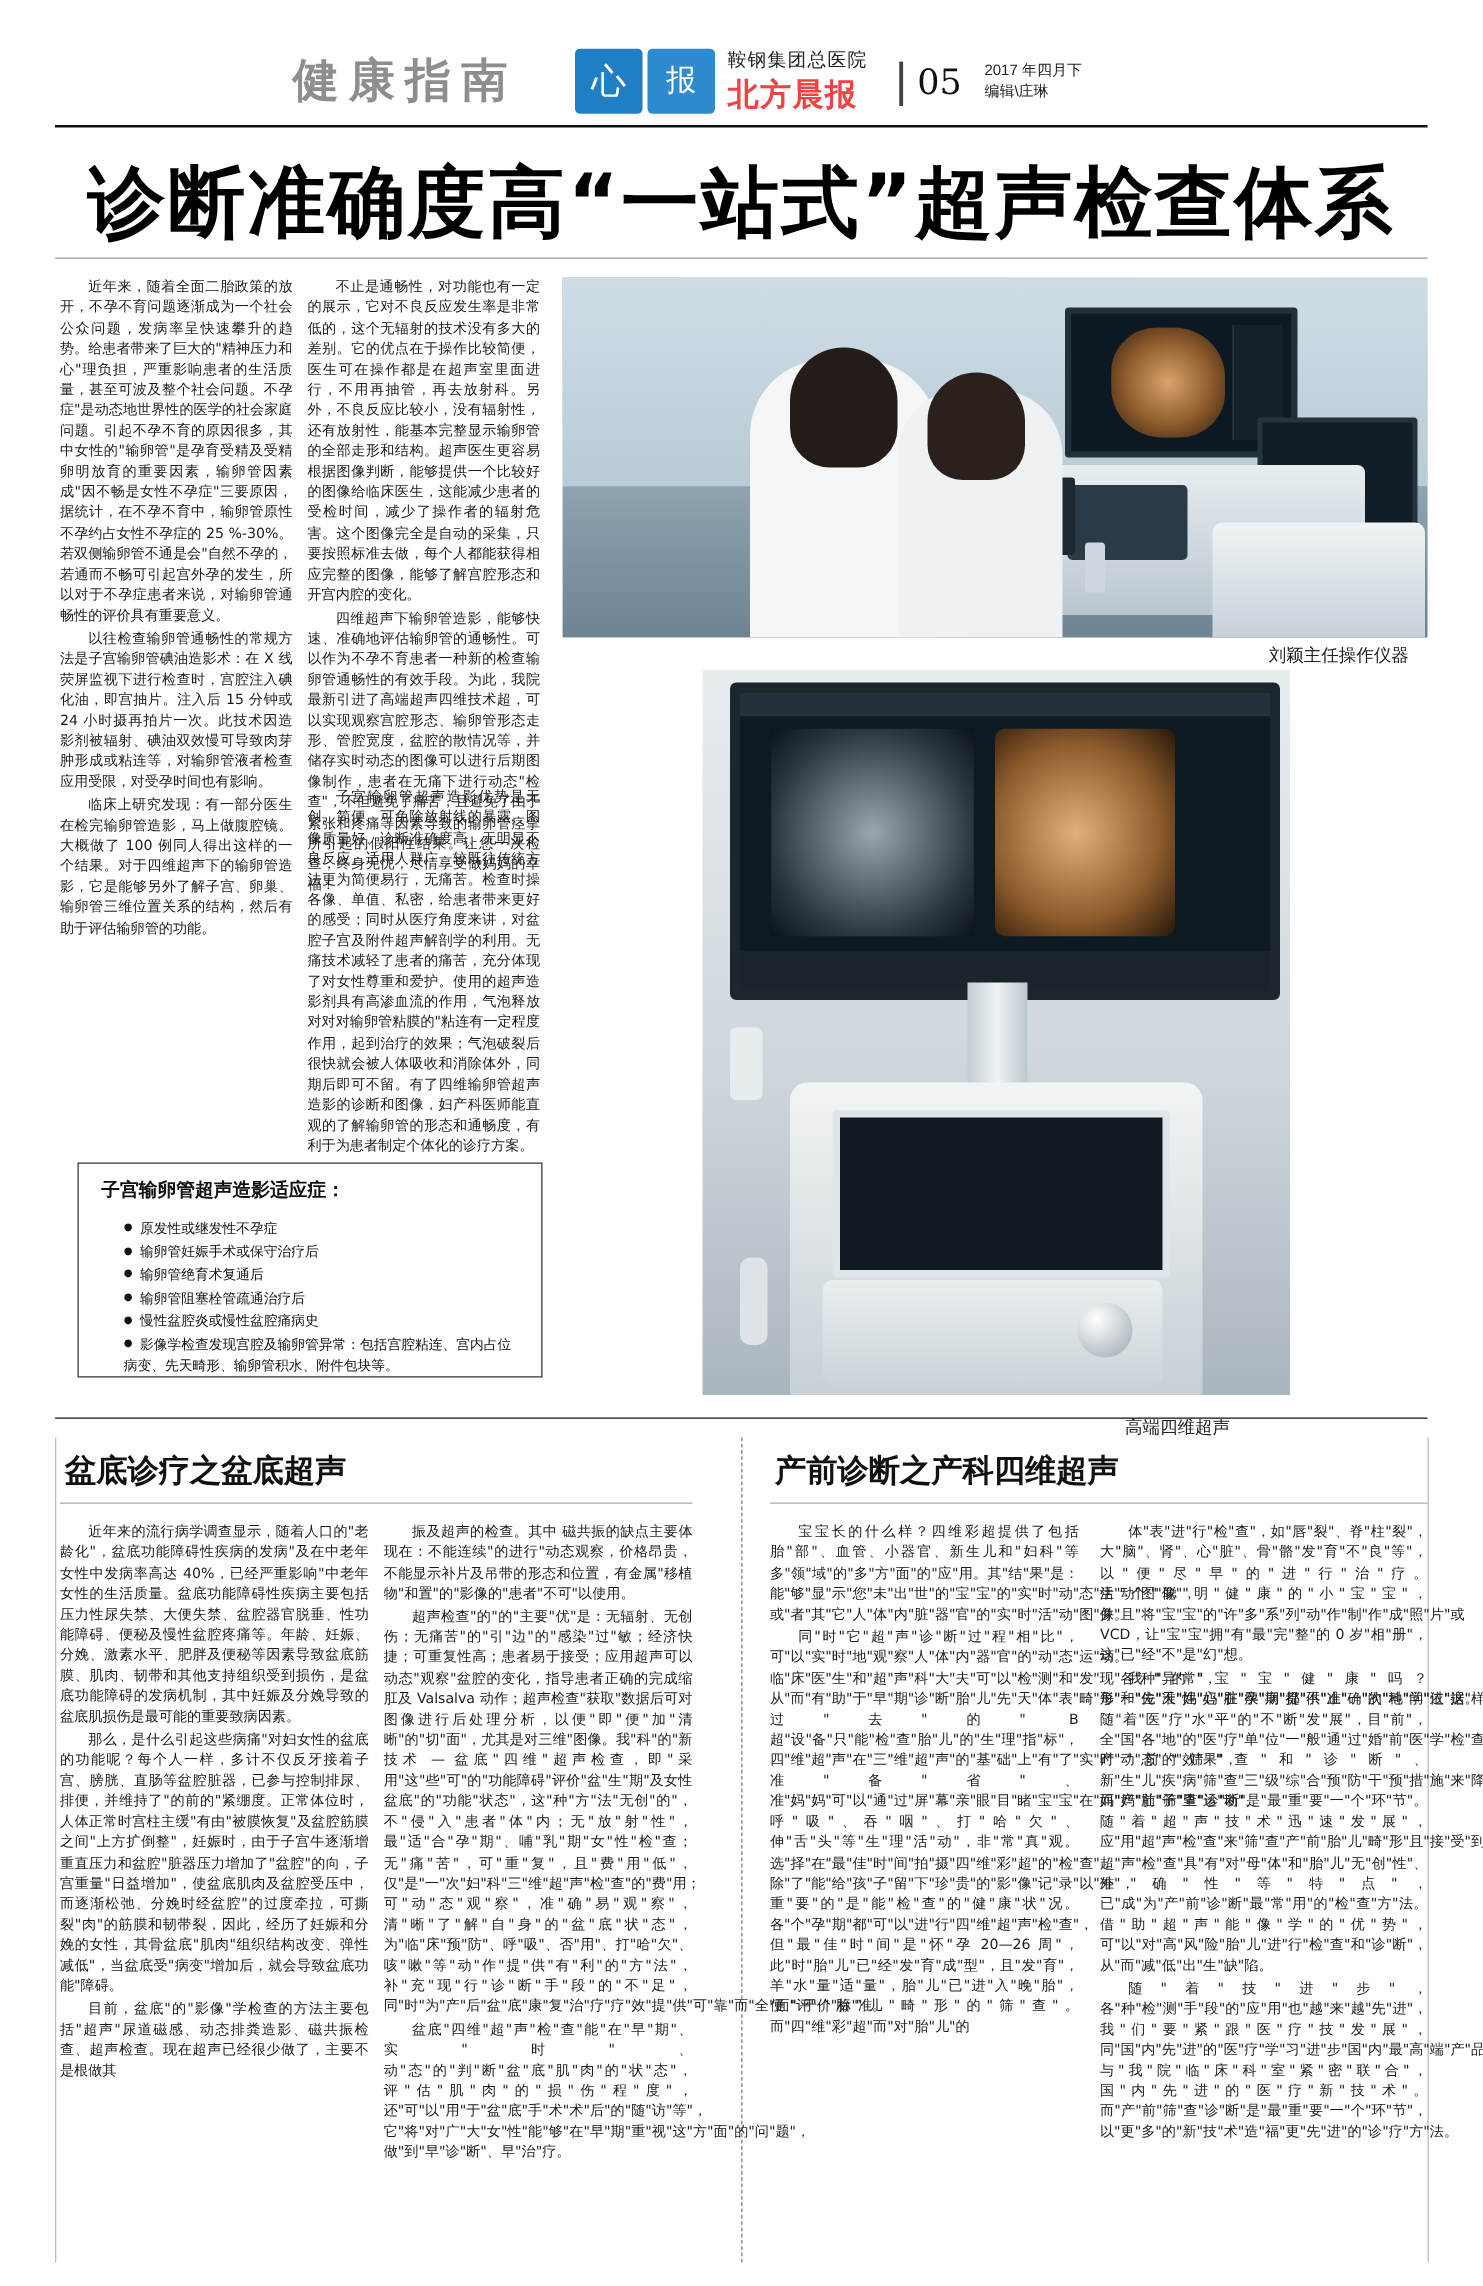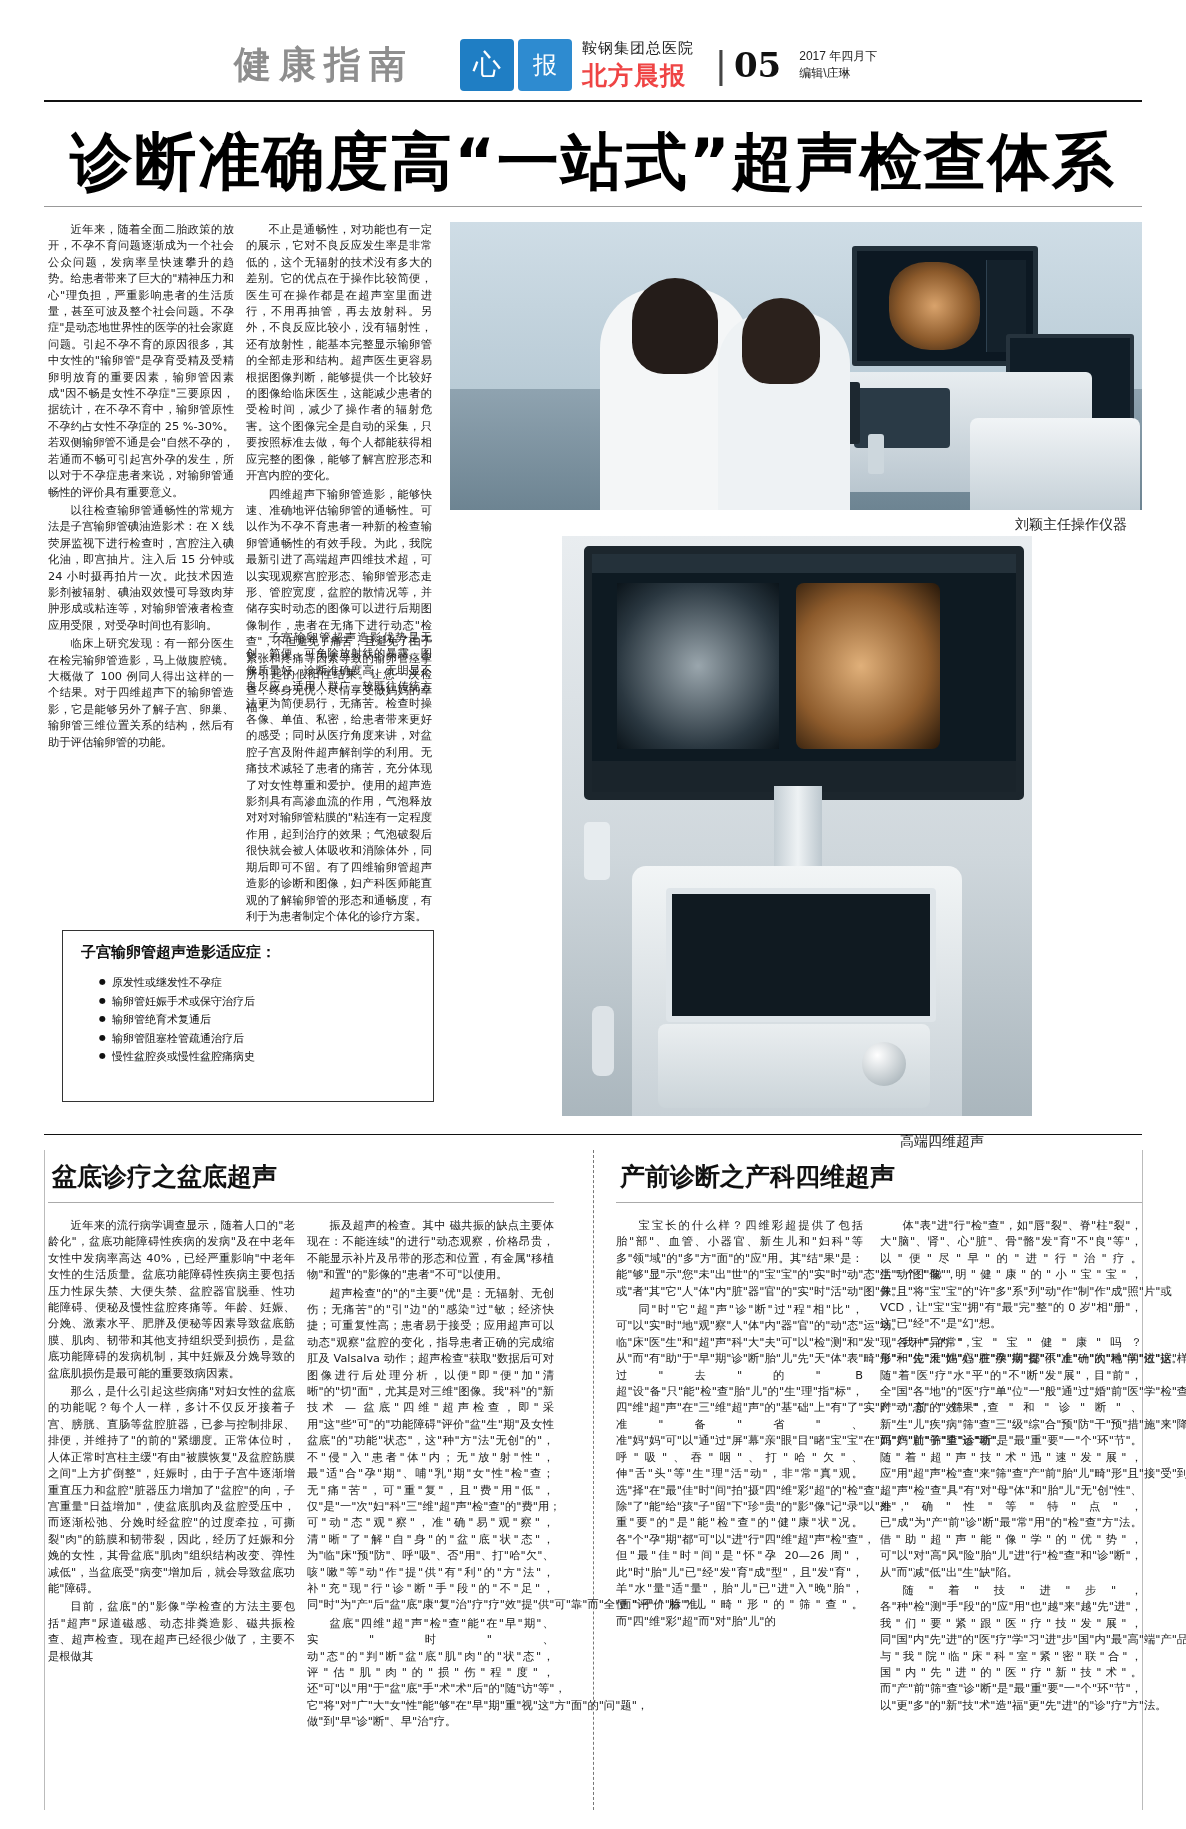--- a/index.html
+++ b/index.html
@@ -80,22 +80,22 @@
     margin-top: 1px;
   }
   .page-sep {
     margin-left: 22px;
     font-size: 38px;
     color: #444;
     font-weight: 300;
   }
   .page-number {
     font-family: "DejaVu Serif", serif;
-    font-size: 34px;
-    font-weight: bold;
+    font-size: 28px;
+    font-weight: normal;
     color: #111;
     margin-left: 8px;
   }
   .issue-info {
     margin-left: 18px;
     font-size: 12px;
     line-height: 17px;
     color: #222;
   }
   .rule-top {
@@ -346,20 +346,21 @@
   <div class="photo-caption" style="left:900px; top:1118px;margin-top:15px;">高端四维超声</div>
 
   <div class="indication-box">
     <div class="indication-title">子宫输卵管超声造影适应症：</div>
     <div class="indication-list">
       <div class="li">原发性或继发性不孕症</div>
       <div class="li">输卵管妊娠手术或保守治疗后</div>
       <div class="li">输卵管绝育术复通后</div>
       <div class="li">输卵管阻塞栓管疏通治疗后</div>
       <div class="li">慢性盆腔炎或慢性盆腔痛病史</div>
+      <div class="li">影像学检查发现宫腔及输卵管异常：包括宫腔粘连、宫内占位病变、先天畸形、输卵管积水、附件包块等。</div>
     </div>
   </div>
 
   <div class="rule-lower"></div>
   <div class="side-rule-left"></div>
   <div class="side-rule-right"></div>
   <div class="v-divider"></div>
 
   <div class="sub-head" style="left:52px; top:1160px;">盆底诊疗之盆底超声</div>
   <div class="sub-head-rule" style="left:48px; top:1202px; width:506px;"></div>

